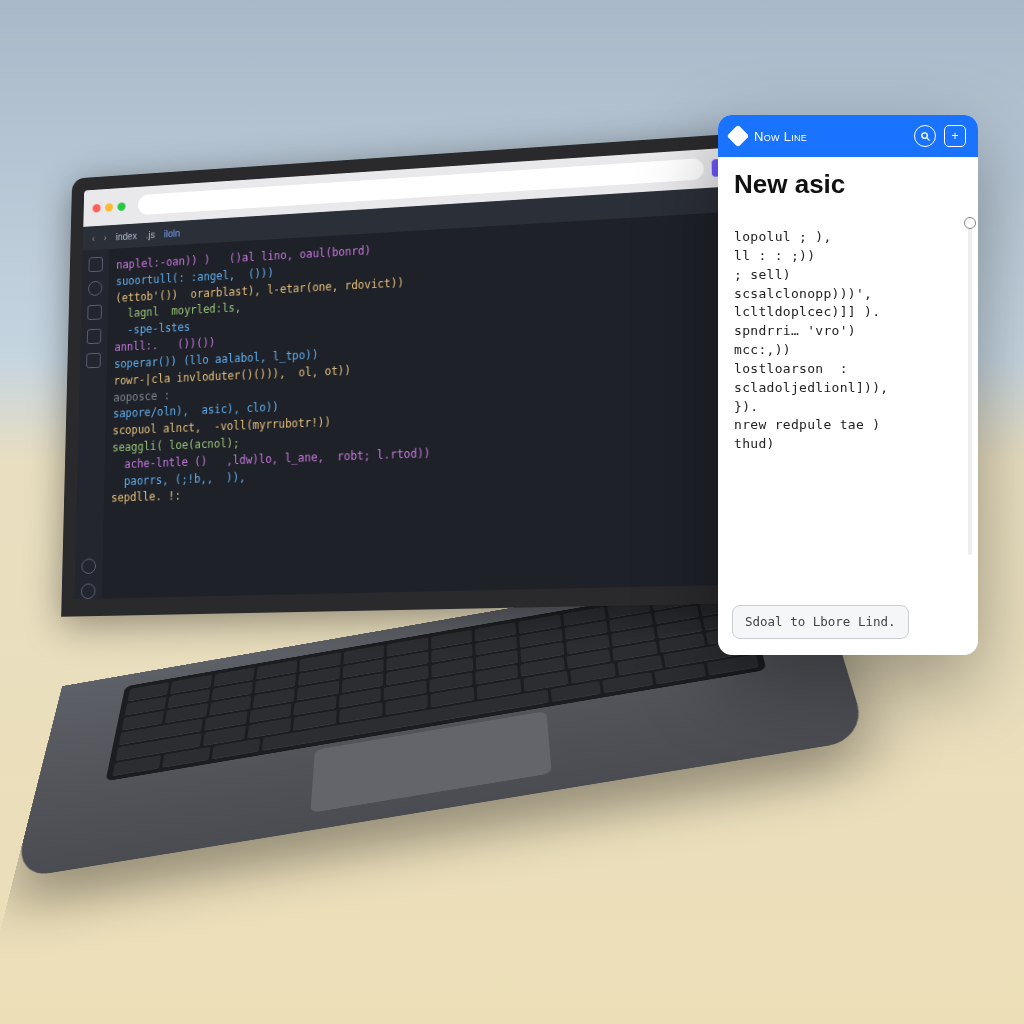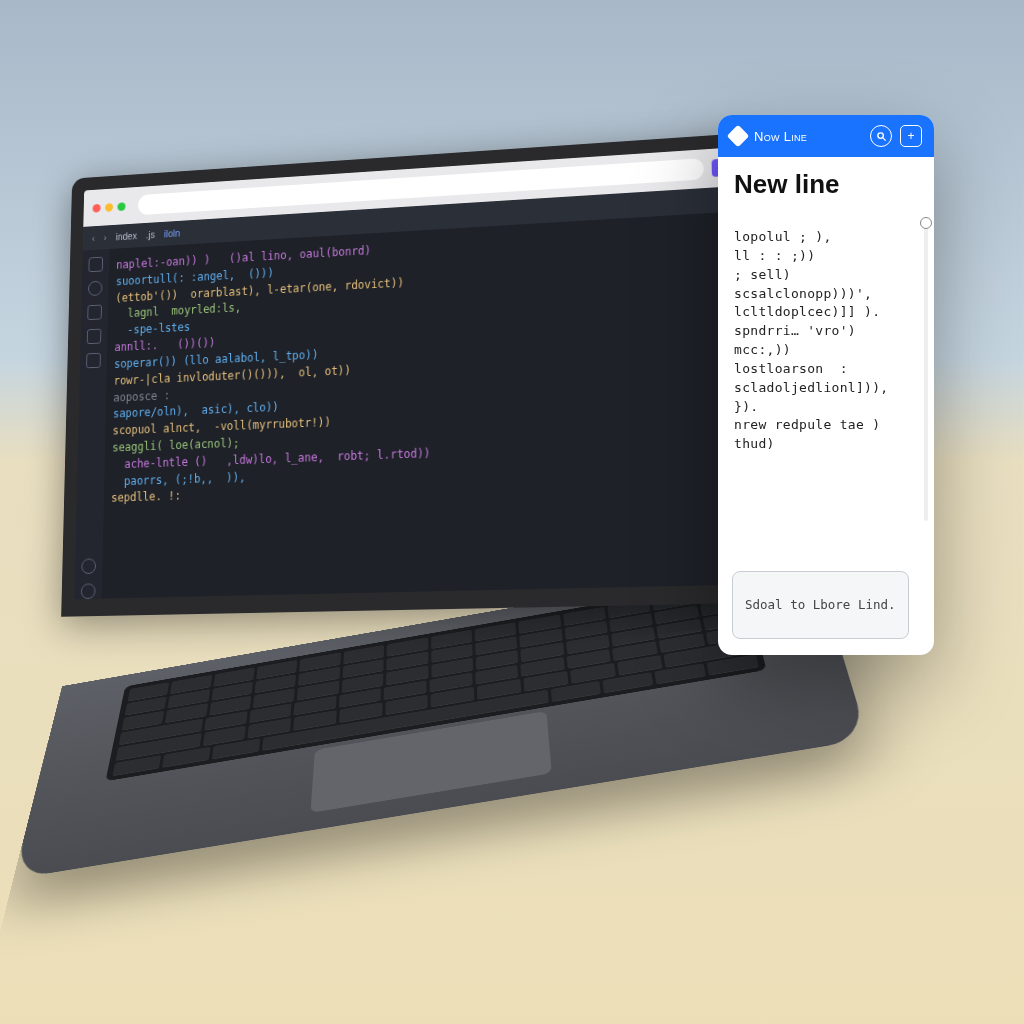--- a/index.html
+++ b/index.html
@@ -134,21 +134,21 @@
     position:absolute;
     bottom:24px;left:50%;transform:translateX(-50%);
     width:220px;height:90px;background:#63656b;border-radius:8px;
   }
 
   
   .panel {
     position:absolute;
     left:718px;
     top:115px;
-    width:216px;
+    width:260px;
     height:540px;
     background:#fff;
     border-radius:14px;
     box-shadow: 0 30px 80px rgba(0,0,0,0.35);
     overflow:hidden;
     display:flex;
     flex-direction:column;
   }
   .panel-header{
     background:#1a73ff;
@@ -203,21 +203,21 @@
     position:absolute;top:0;left:-4px;width:12px;height:12px;
     background:#fff;border:1.5px solid #888;border-radius:50%;
   }
   .panel-footer{
     padding:10px 14px 16px;
   }
   .panel-btn{
     border:1px solid #c9ccd3;
     background:#f5f6f8;
     border-radius:8px;
-    padding:25px 12px;
+    padding:8px 12px;
     font-size:12.5px;
     font-family:ui-monospace,Menlo,monospace;
     color:#444;
     line-height:1.25;
     display:inline-block;
     text-align:center;
     cursor:pointer;
   }
 </style>
 </head>
@@ -378,21 +378,21 @@
     <span class="sp"></span>
     <span class="hicon">
       <svg width="11" height="11" viewBox="0 0 24 24" fill="none" stroke="#fff" stroke-width="3">
           <circle cx="10" cy="10" r="6"></circle>
           <line x1="15" y1="15" x2="21" y2="21"></line>
         </svg>
     </span>
     <span class="hicon plus">+</span>
   </div>
   <div class="panel-body">
-    <div class="panel-h1">New line</div>
+    <div class="panel-h1">New asic</div>
     <pre>lopolul ; ),
 ll : : ;))
 ; sell)
 scsalclonopp)))',
 lcltldoplcec)]] ).
 spndrri… 'vro')
 mcc:,))
 lostloarson  :
 scladoljedlionl])),
 }).

